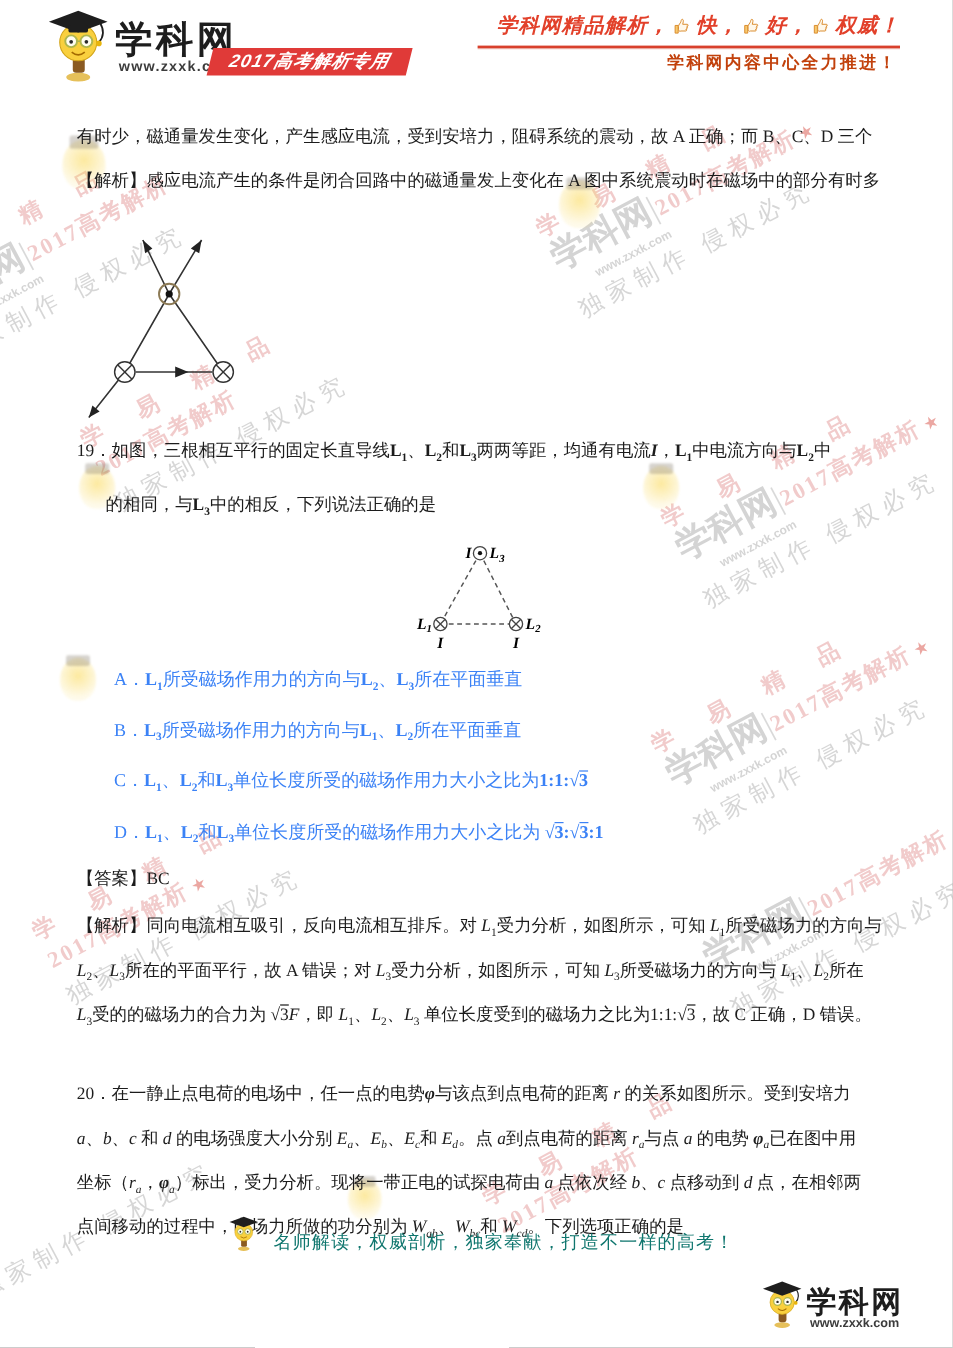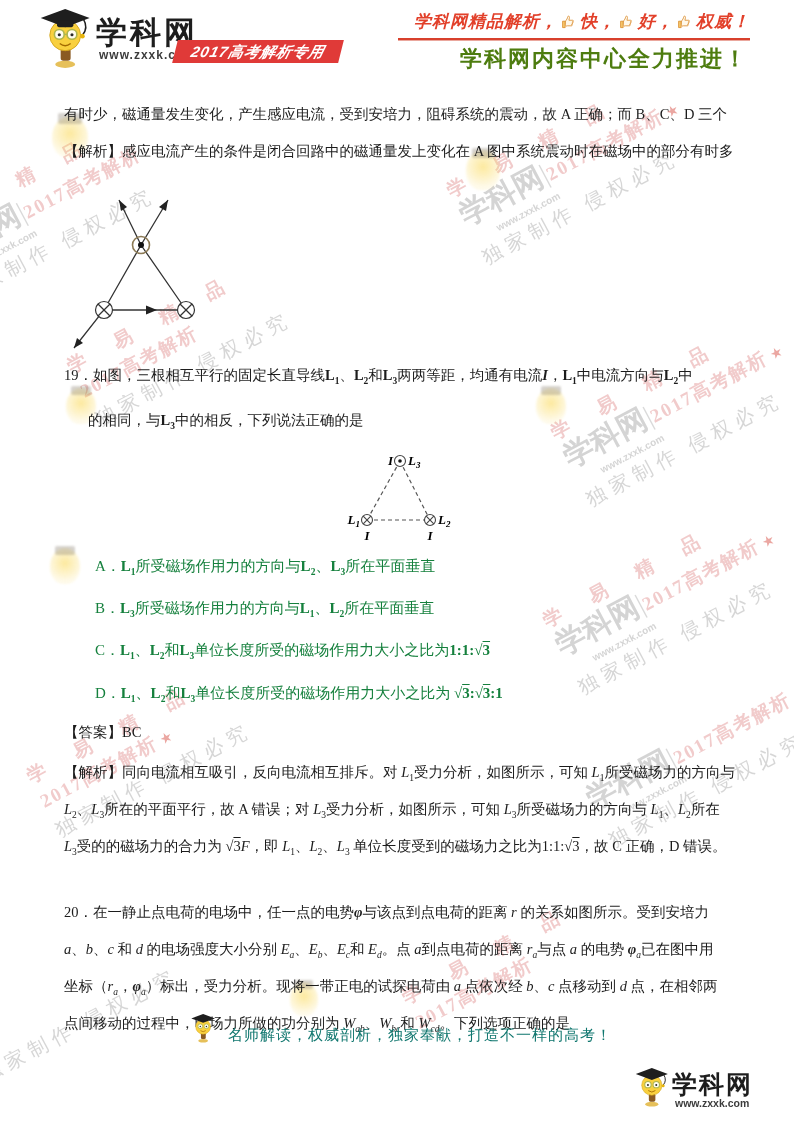--- a/index.html
+++ b/index.html
@@ -19,33 +19,33 @@
   .ghost { position:absolute; border-radius:50% 50% 45% 45%; background:radial-gradient(circle at 50% 42%, rgba(250,215,80,.55), rgba(250,215,80,.12) 70%); filter:blur(1px); pointer-events:none; }
   .ghost:after{ content:""; position:absolute; left:18%; top:-6%; width:64%; height:26%; background:rgba(90,80,60,.25); border-radius:2px; }
 
   
   .hdr-mascot { position:absolute; left:38px; top:6px; }
   .logo-name { position:absolute; left:96px; top:12px; font-family:"Liberation Sans",sans-serif; font-weight:900; font-size:31px; color:#1d1d1d; letter-spacing:3px; }
   .logo-url { position:absolute; left:99px; top:48px; font-family:"Liberation Sans",sans-serif; font-weight:bold; font-size:12px; color:#3c3c3c; letter-spacing:1px; }
   .badge { position:absolute; left:175px; top:40px; width:166px; height:23px; background:#e03a38; transform:skewX(-14deg); color:#fff; font-family:"Liberation Sans",sans-serif; font-weight:bold; font-style:italic; font-size:15px; text-align:center; line-height:23px; letter-spacing:1px; }
   .slogan { position:absolute; right:44px; top:10px; display:flex; align-items:center; gap:3px; color:#e2402a; font-weight:bold; font-style:italic; font-size:17px; letter-spacing:1px; }
   .slogan-rule { position:absolute; right:44px; top:38px; width:352px; height:3px; border-top:2px solid #d8402c; border-bottom:1px solid #eaa79d; }
-  .slogan2 { position:absolute; right:46px; top:44px; color:#4d7c0f; font-weight:bold; font-size:22px; letter-spacing:2px;margin-left:40px; }
+  .slogan2 { position:absolute; right:46px; top:44px; color:#c2410c; font-weight:bold; font-size:14px; letter-spacing:2px;margin-left:40px; }
 
   
   .line { white-space:nowrap; }
   .blk { position:absolute; }
   .red { color:#c23a2c; }
   .blk14 { font-size:14.5px; color:#1c1c1c; }
   .lh37 .line { line-height:37px; height:37px; }
   sub { font-size:9.5px; line-height:0; }
   .b { font-weight:bold; }
   .i { font-style:italic; }
   .rad { text-decoration:overline; }
-  .opt { position:absolute; left:95px; font-size:15px; color:#15803d; white-space:nowrap; }
+  .opt { position:absolute; left:95px; font-size:15px; color:#3b82f6; white-space:nowrap; }
 
   
   .footer-text { position:absolute; left:228px; top:1026px; font-size:15px; color:#0f766e; letter-spacing:1px; }
   .blogo-name { position:absolute; left:672px; top:1068px; font-family:"Liberation Sans",sans-serif; font-weight:900; font-size:25px; color:#1d1d1d; letter-spacing:2px; }
   .blogo-url { position:absolute; left:675px; top:1097px; font-family:"Liberation Sans",sans-serif; font-weight:bold; font-size:10.5px; color:#3c3c3c; }
 
   svg text { font-family:"Liberation Serif","DejaVu Serif",serif; }
 </style>
 </head>
 <body>

